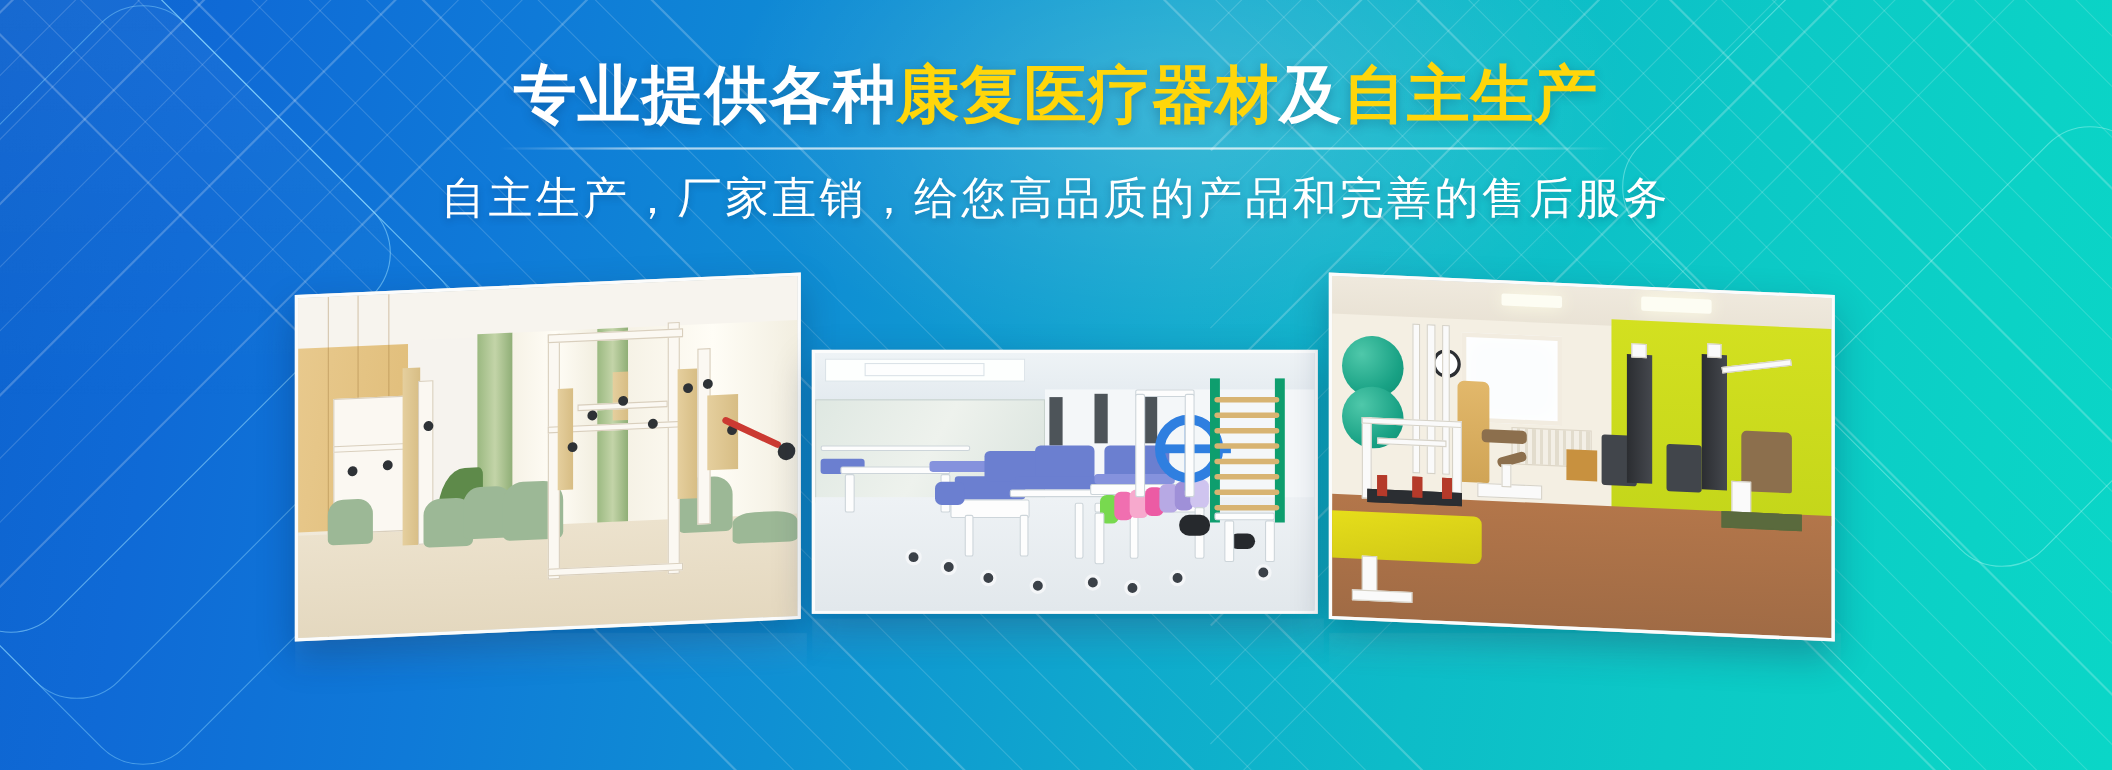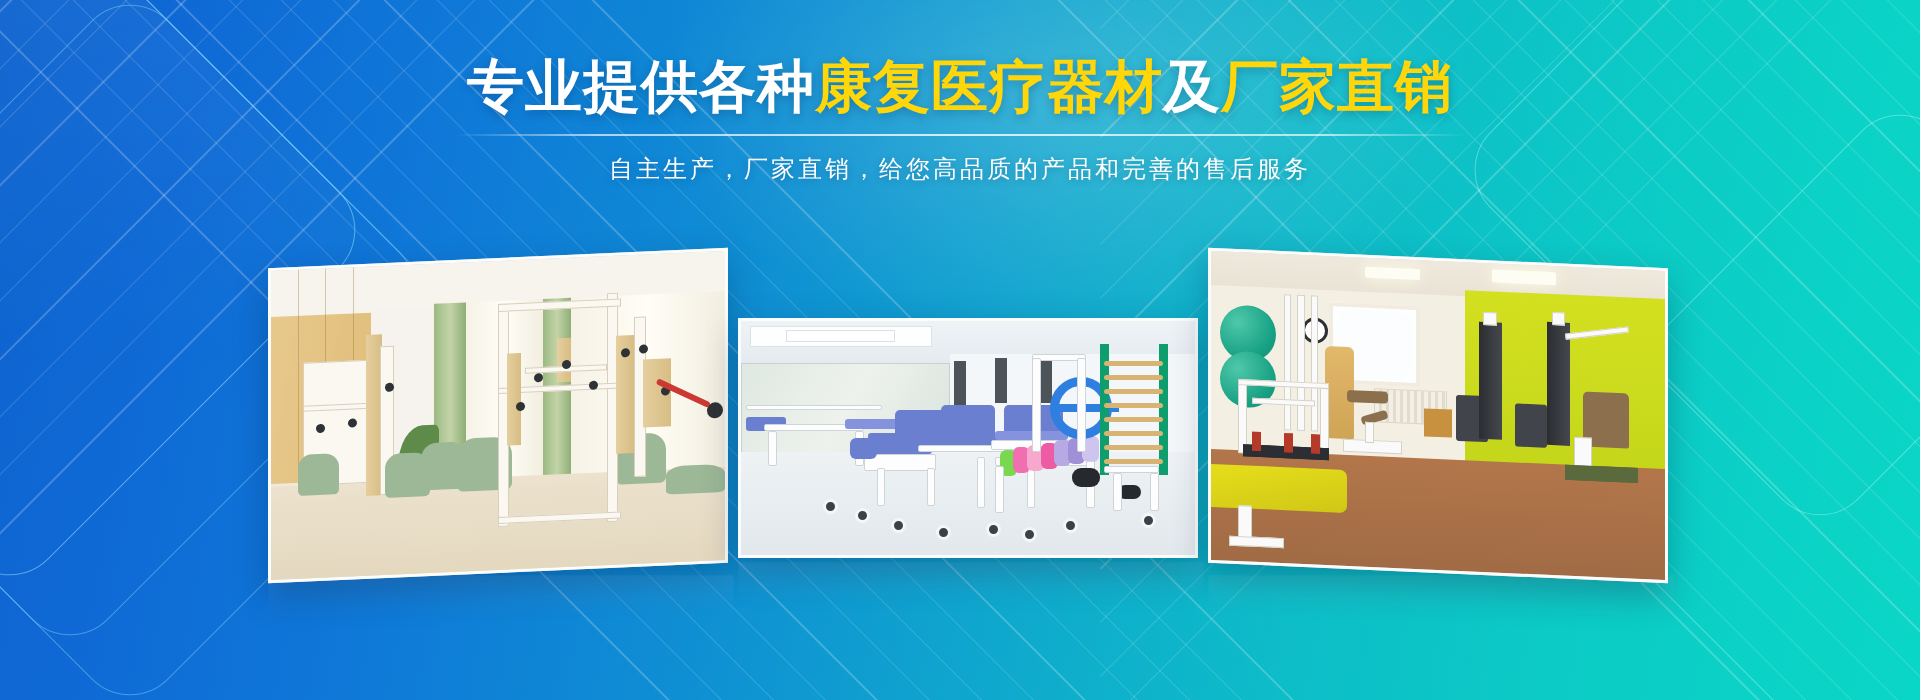--- a/index.html
+++ b/index.html
@@ -84,21 +84,21 @@
     background:linear-gradient(to right,
        rgba(255,255,255,0) 0%,
        rgba(255,255,255,.65) 14%,
        rgba(255,255,255,.80) 50%,
        rgba(255,255,255,.65) 86%,
        rgba(255,255,255,0) 100%);
   }
 
   .subcn{
     margin-top:17px;
-    font-size:24px;
+    font-size:40px;
     color:#ffffff;
     letter-spacing:3px;
     white-space:nowrap;
     text-shadow:0 2px 7px rgba(0,40,80,.28);
   }
   .suben{
     margin-top:12px;
     font-size:20px;
     color:rgba(233,250,255,.62);
     letter-spacing:.6px;
@@ -284,21 +284,21 @@
   <div class="plate fill" style="left:-250px; top:-30px;  width:520px; height:520px;"></div>
   <div class="plate" style="left:-190px; top:30px;   width:520px; height:520px;"></div>
   <div class="plate" style="left:-130px; top:90px;   width:520px; height:520px;"></div>
   <div class="plate right" style="left:1560px; top:-90px;  width:520px; height:520px;"></div>
   <div class="plate right" style="left:1640px; top:200px;  width:520px; height:520px;"></div>
 
   <div class="glow" style="left:620px; top:-160px; width:900px; height:520px;"></div>
 
   <div class="textblock">
     <div class="headline">
-      <span class="w">专业提供各种</span><span class="y">康复医疗器材</span><span class="w">及</span><span class="y">厂家直销</span>
+      <span class="w">专业提供各种</span><span class="y">康复医疗器材</span><span class="w">及</span><span class="y">自主生产</span>
     </div>
 
     <div class="rule"></div>
 
     <div class="subcn">自主生产，厂家直销，给您高品质的产品和完善的售后服务</div>
   </div>
 
   <div class="photos">
 
     <div class="shot left">

